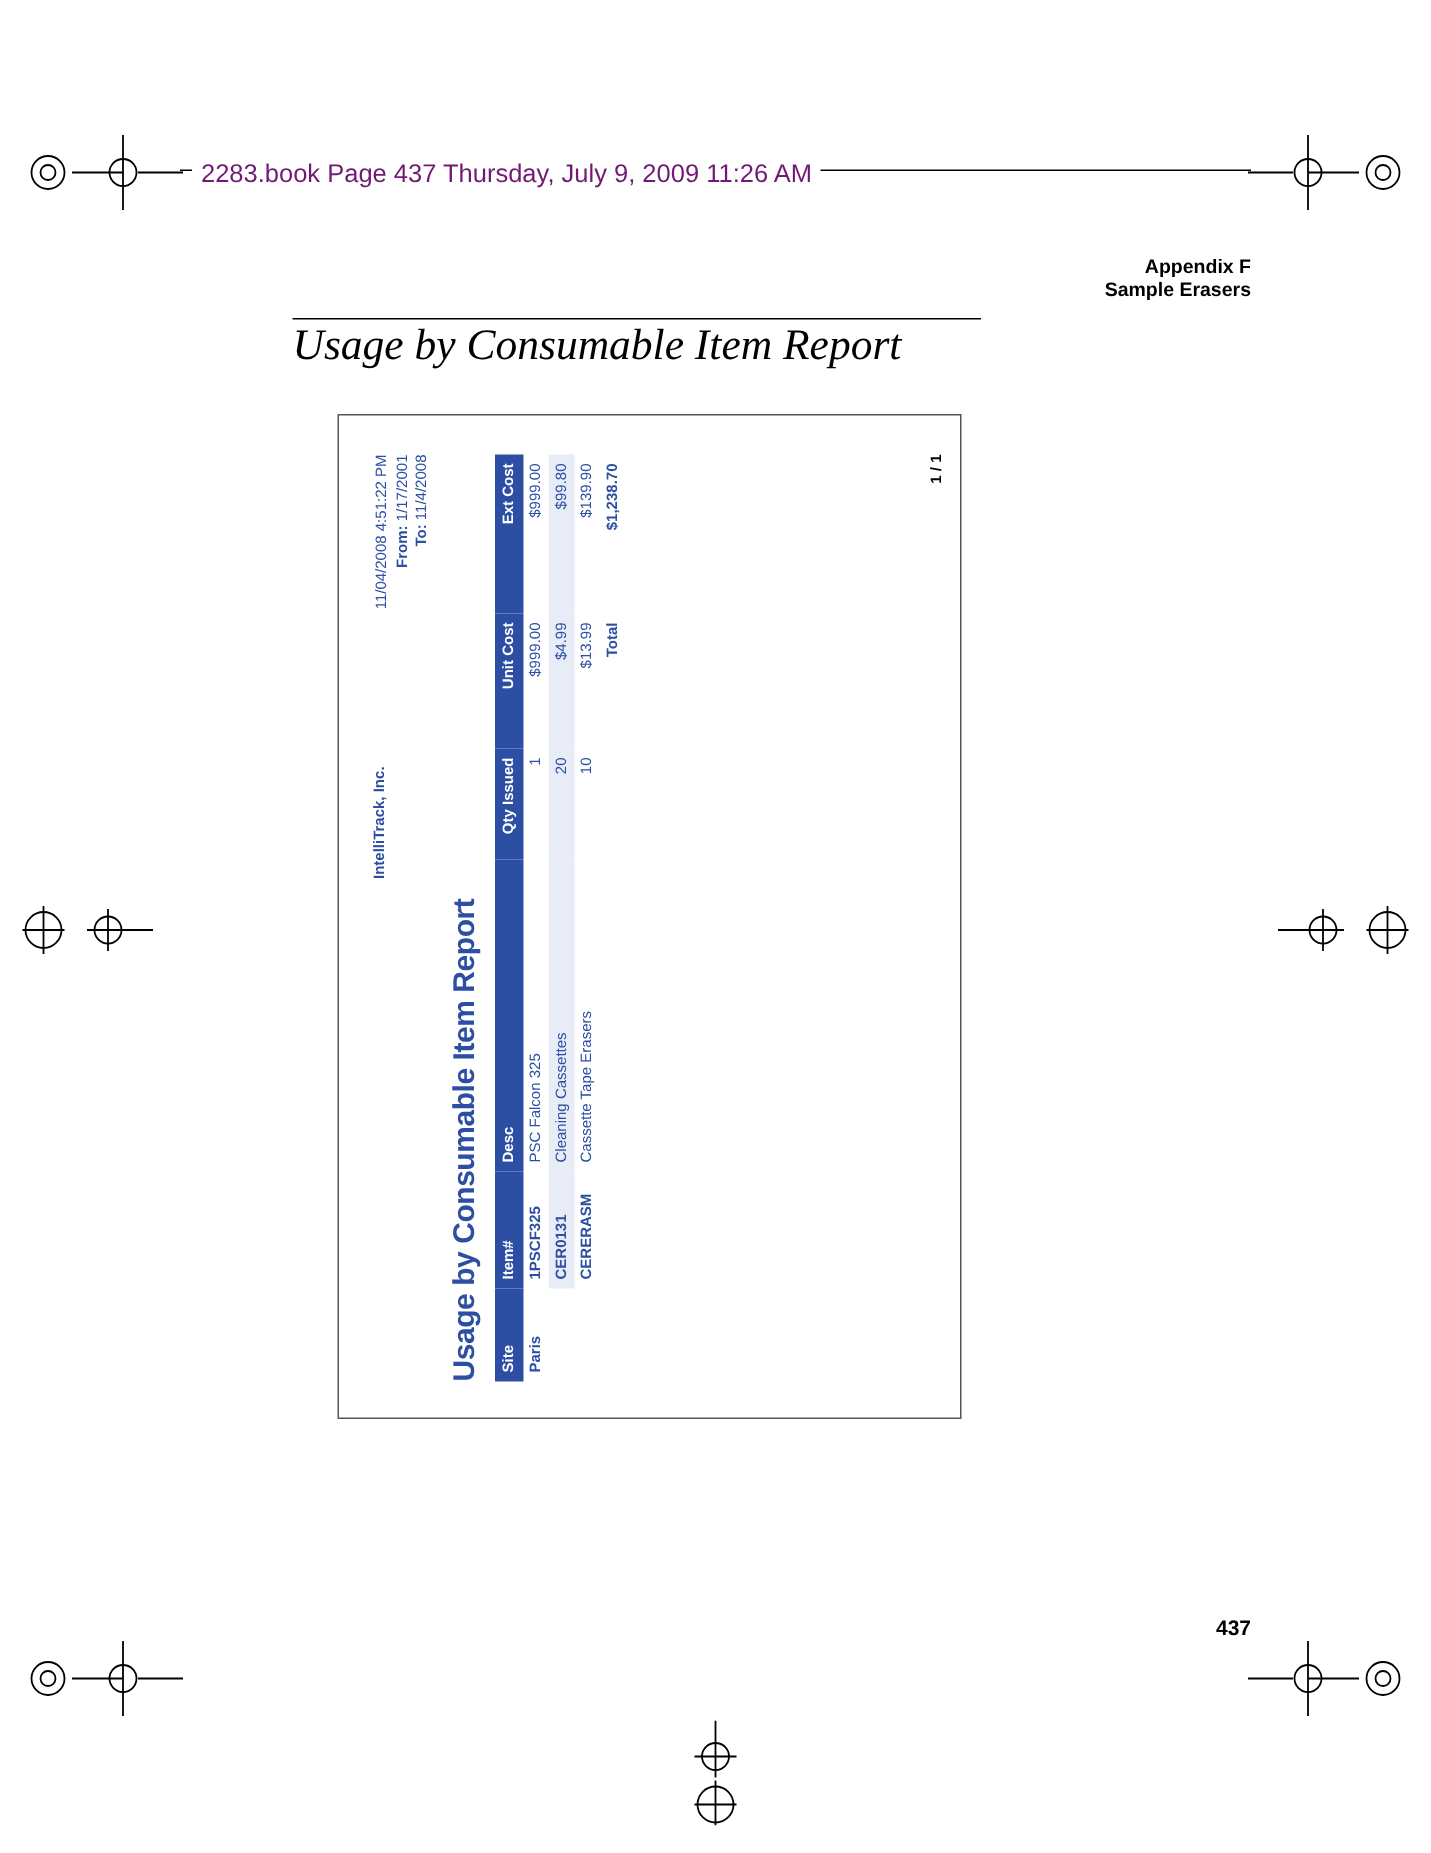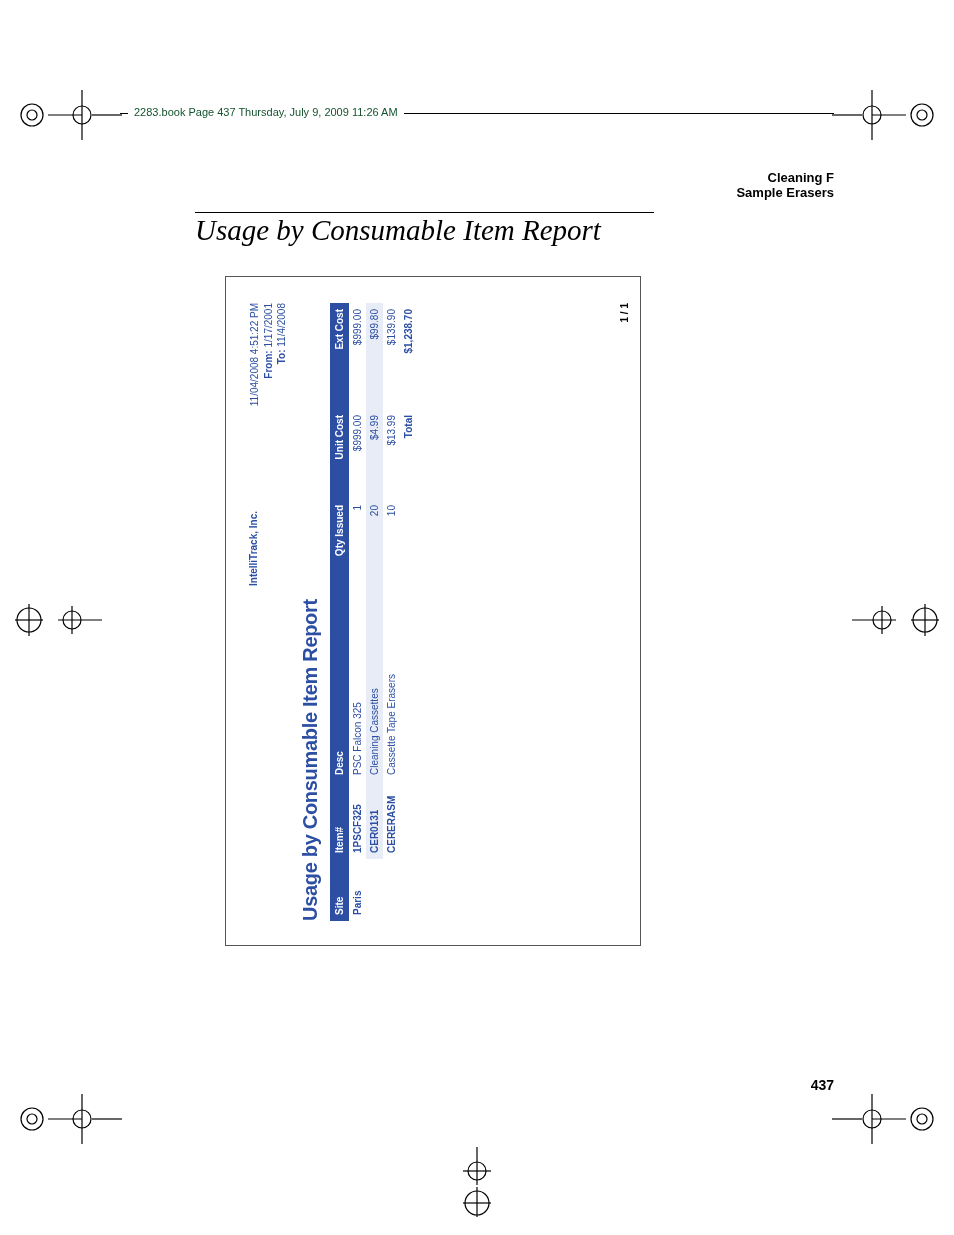--- a/index.html
+++ b/index.html
@@ -40,22 +40,22 @@
     bottom: 112px;
     left: 120px;
     right: 120px;
   }
 
   
   .book-header {
     position: absolute;
     top: 105px;
     left: 128px;
-    font-size: 11px;
-    color: #14532d;
+    font-size: 17px;
+    color: #701a75;
     background: #fff;
     padding: 1px 6px;
   }
 
   
   .appendix-block {
     position: absolute;
     top: 170px;
     right: 120px;
     text-align: right;
@@ -259,21 +259,21 @@
     <line x1="6" y1="56" x2="34" y2="56" stroke="#000" stroke-width="1.2"></line>
   </svg>
 </div>
 
 <div class="frame-line-top"></div>
 <div class="frame-line-bottom"></div>
 
 <div class="book-header">2283.book  Page 437  Thursday, July 9, 2009  11:26 AM</div>
 
 <div class="appendix-block">
-  <div>Cleaning F</div>
+  <div>Appendix F</div>
   <div>Sample Erasers</div>
 </div>
 
 <div class="section-rule"></div>
 <div class="section-title">Usage by Consumable Item Report</div>
 
 <div class="report-frame">
   <div class="report-page">
 
     <div class="report-head">

